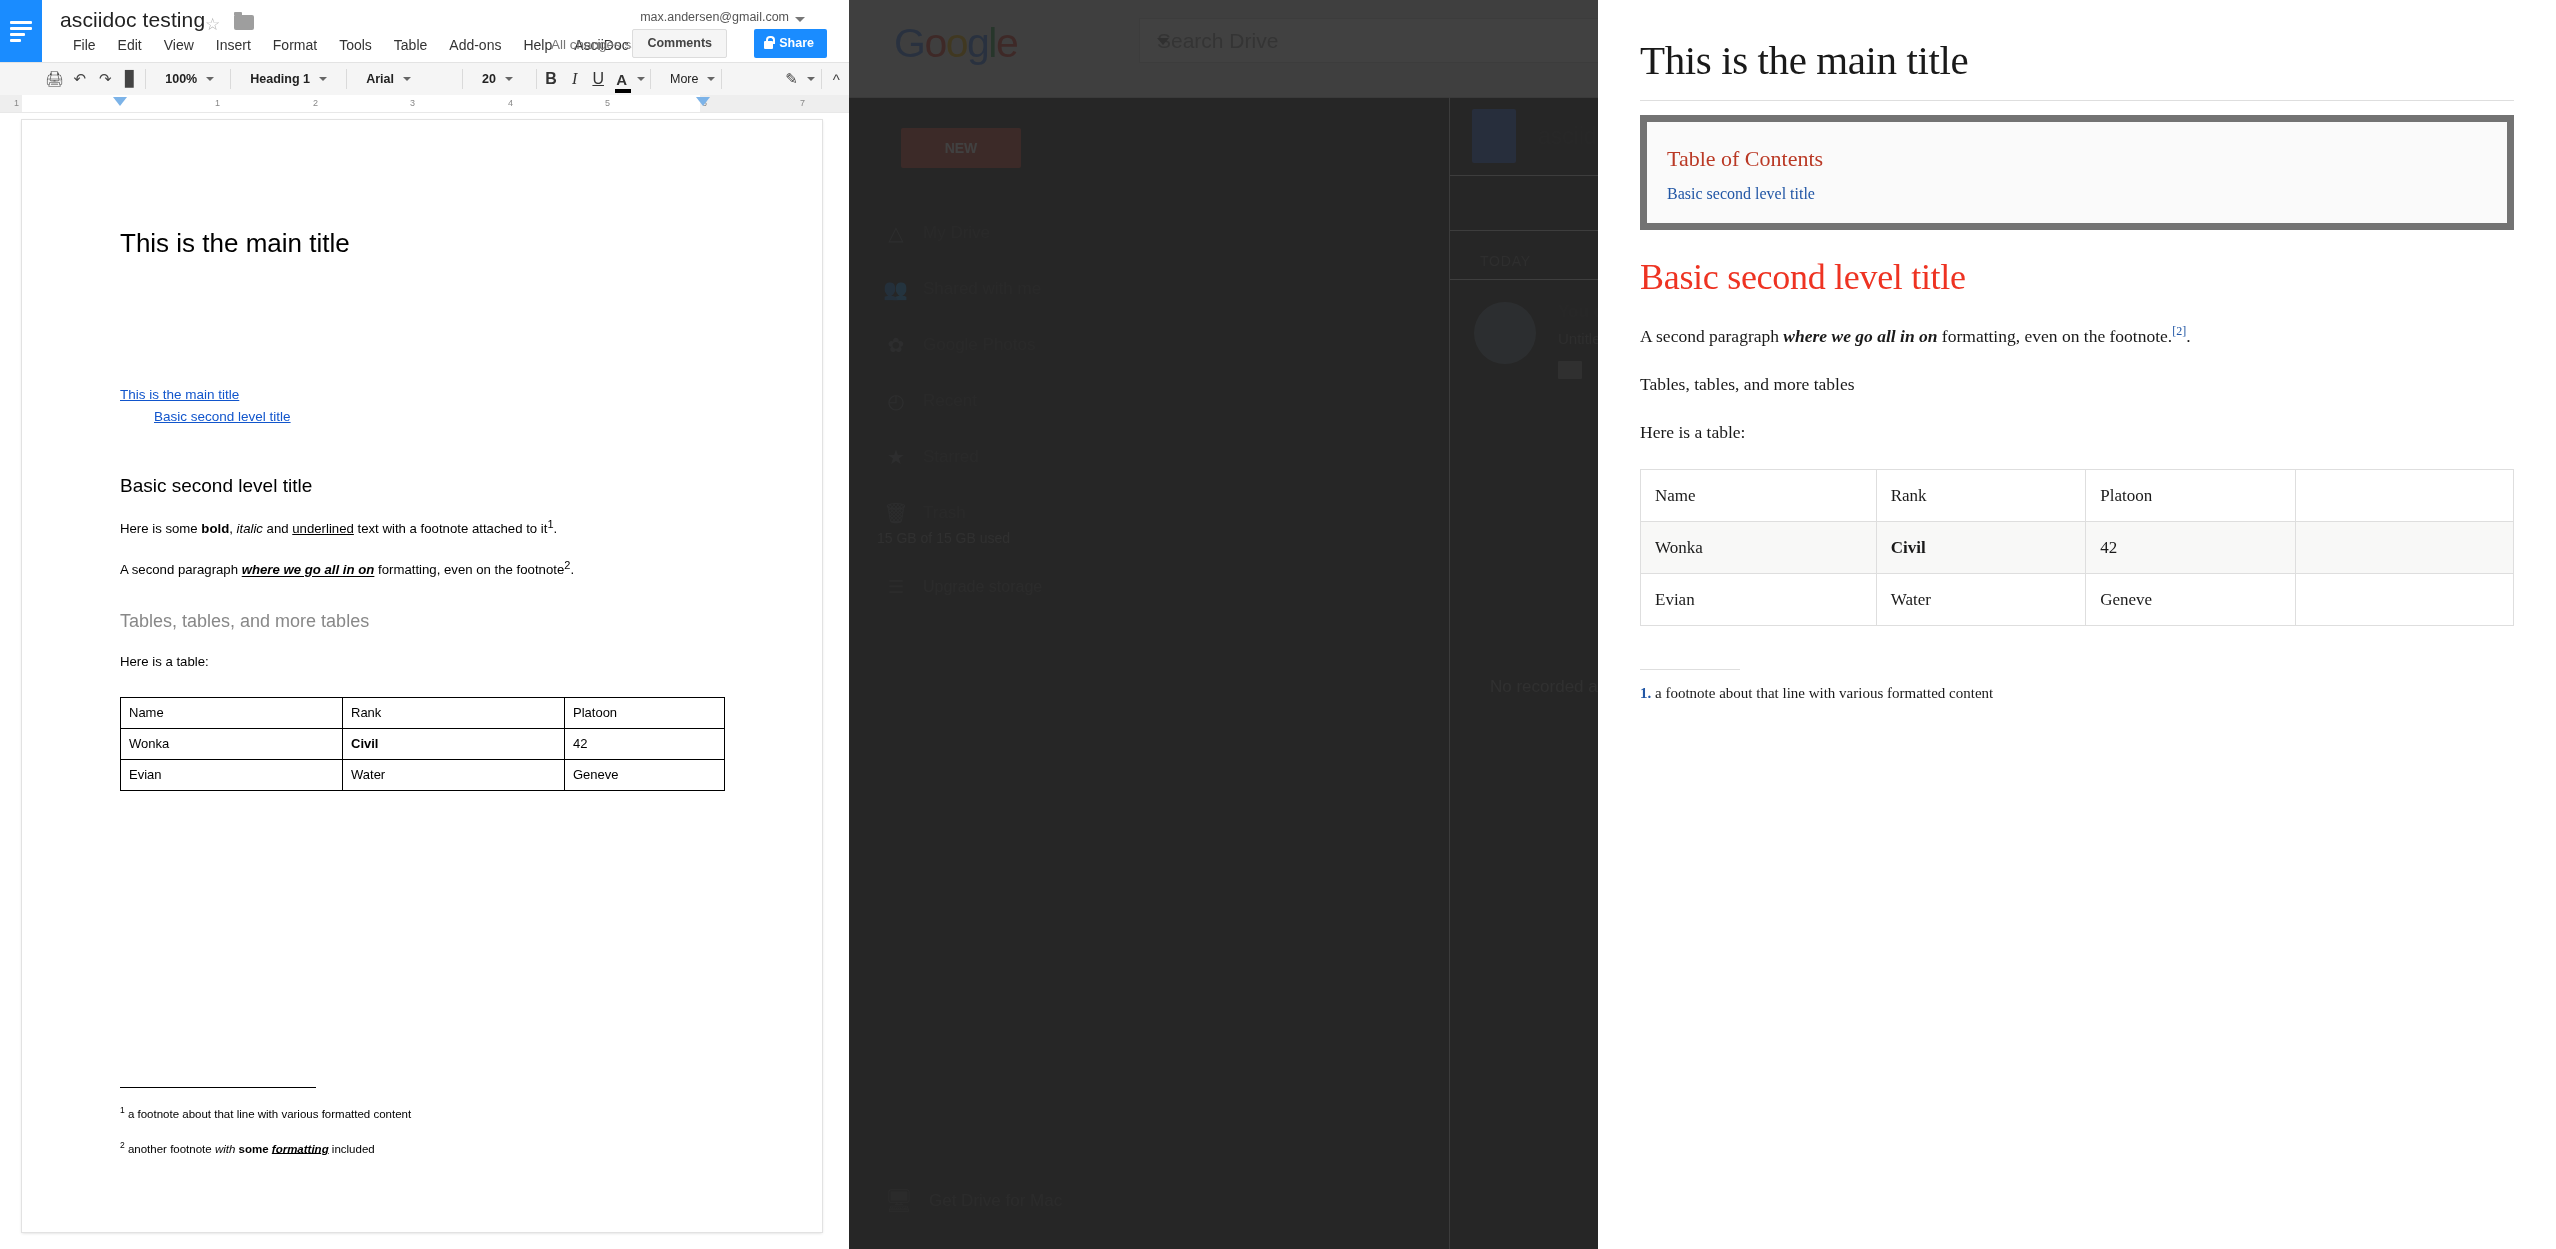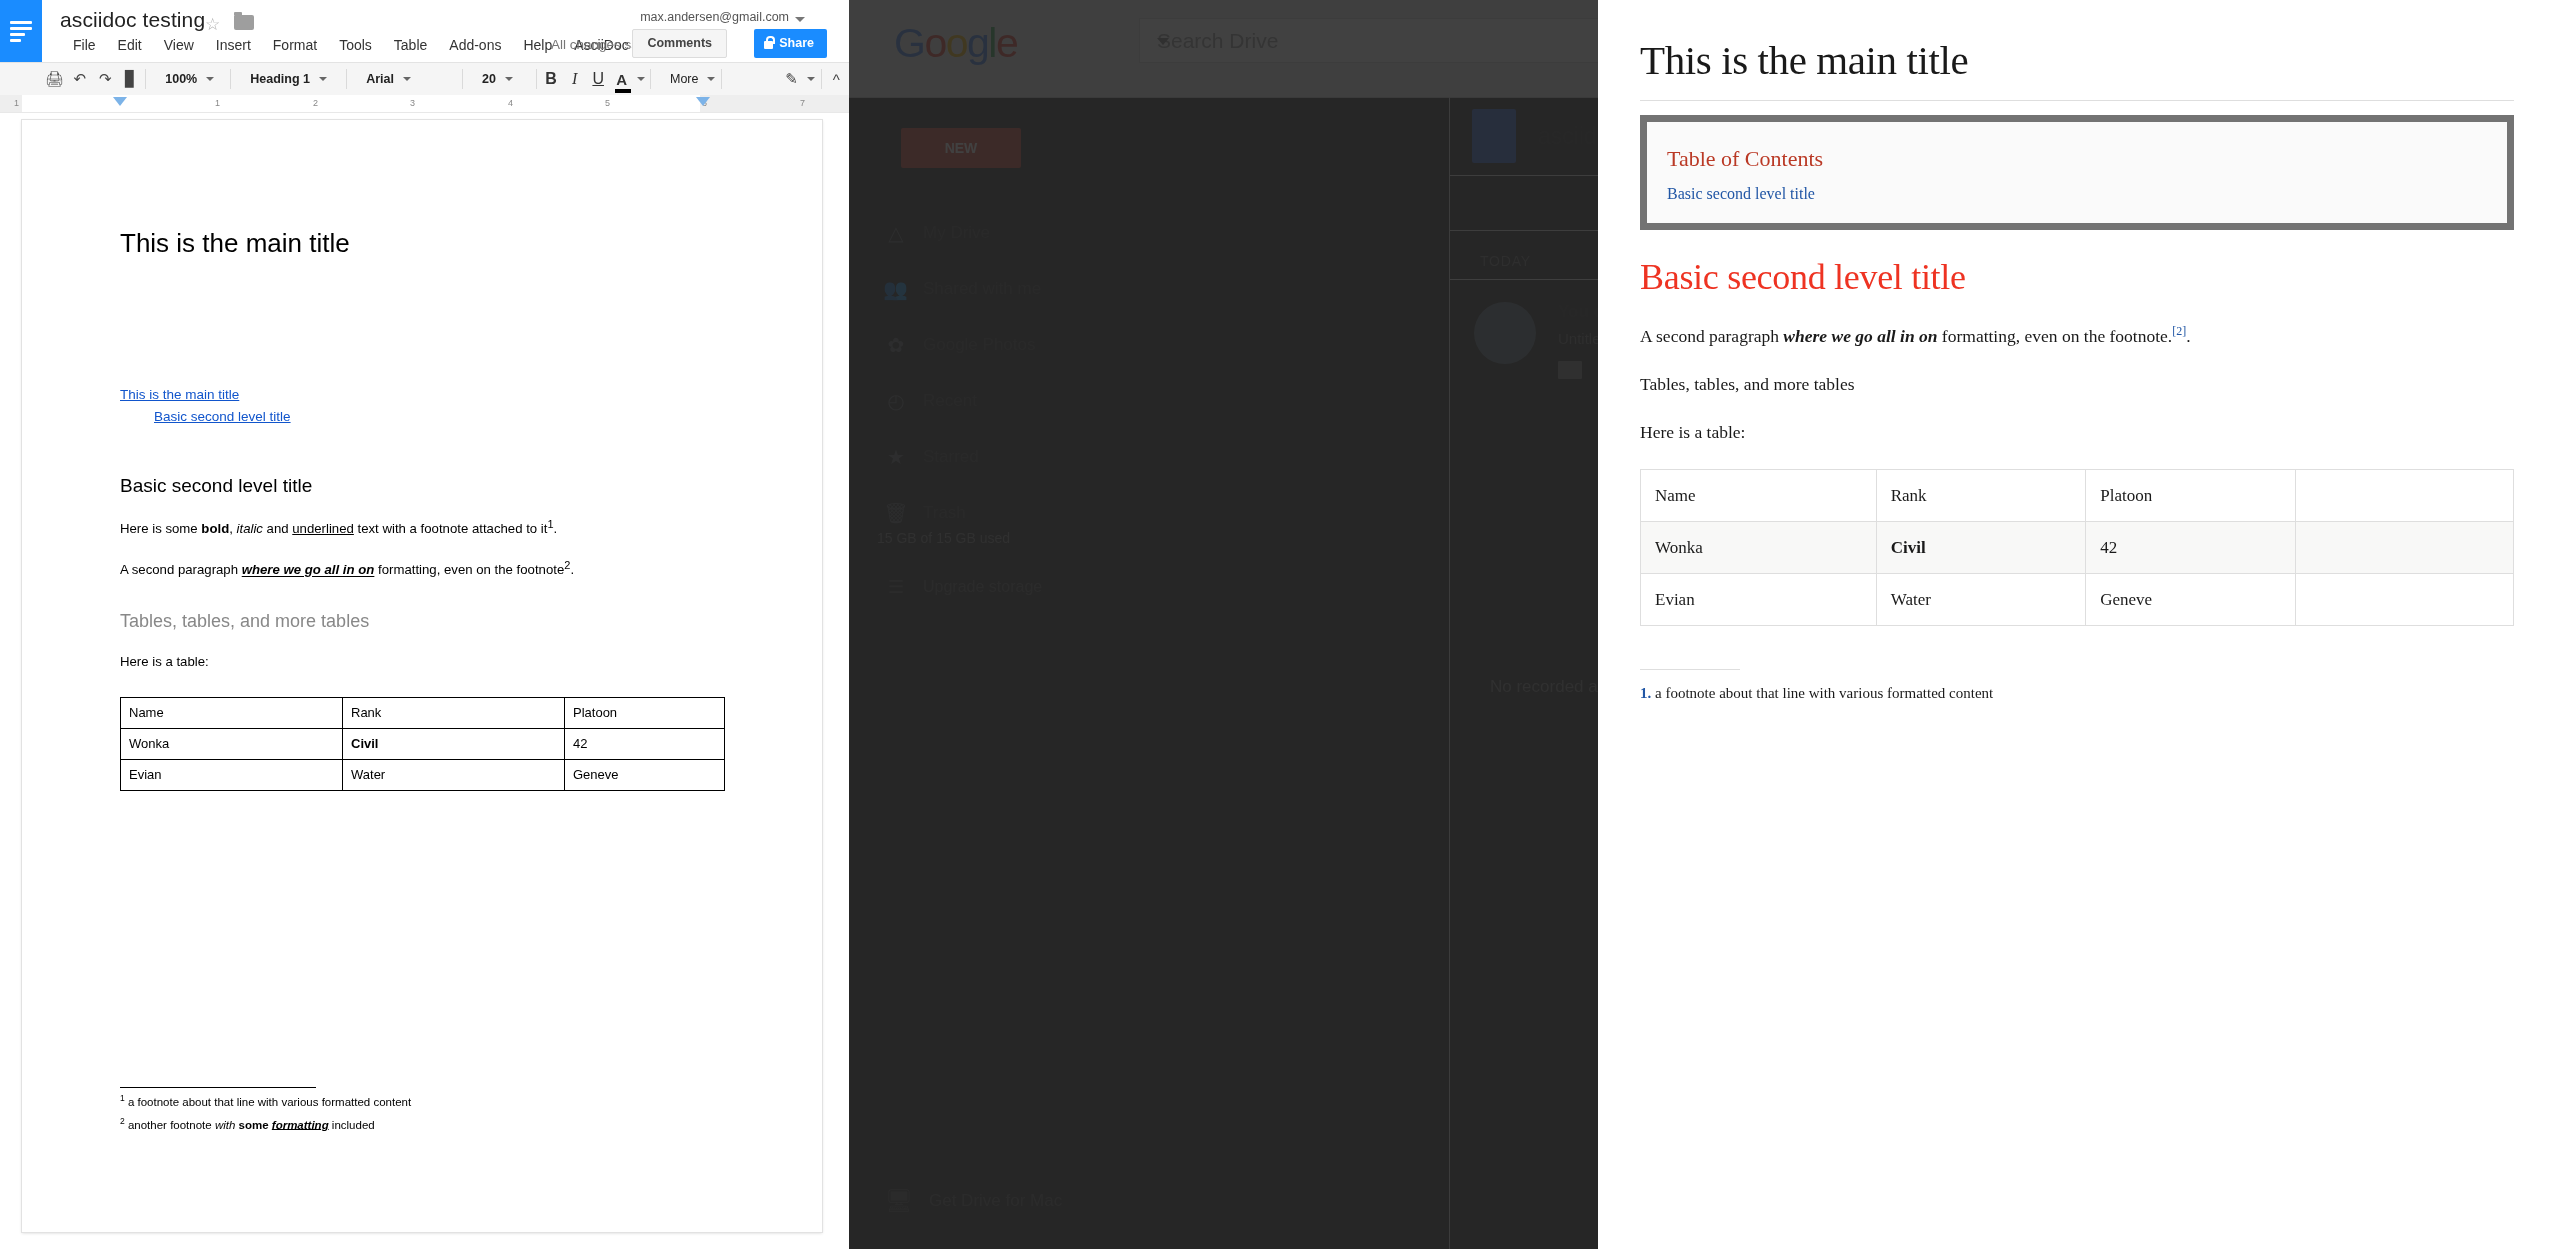--- a/index.html
+++ b/index.html
@@ -90,21 +90,21 @@
   .d-toc{margin-top:125px;}
   .d-toc a{display:block;color:#1155cc;text-decoration:underline;font-size:13.5px;line-height:1.65;}
   .d-toc a.lvl2{margin-left:34px;}
   .d-h2{font-size:19px;color:#000;margin-top:46px;}
   .d-p{font-size:13.2px;color:#000;margin-top:20px;line-height:1.45;}
   .d-h3{font-size:18px;color:#888;margin-top:31px;font-weight:normal;}
   .d-table{border-collapse:collapse;margin-top:26px;width:605px;}
   .d-table td{border:1px solid #000;padding:5px 8px;font-size:13px;height:20px;vertical-align:middle;}
   .d-table td:nth-child(1){width:205px;} .d-table td:nth-child(2){width:205px;}
   .fn-rule{margin-top:296px;width:196px;height:1px;background:#000;}
-  .fn-line{font-size:11.5px;color:#000;margin-top:5px;line-height:1.38;}
+  .fn-line{font-size:11.5px;color:#000;margin-top:17px;line-height:1.38;}
   .fn-line sup{font-size:8.5px;}
   .u{text-decoration:underline;}
   .biu{font-weight:bold;font-style:italic;text-decoration:underline;}
 
   
   .drive-backdrop{
     position:absolute;left:849px;top:0;width:749px;height:1249px;
     background:#262626;overflow:hidden;
   }
   .drv{position:absolute;left:0;top:0;width:1160px;height:1249px;opacity:.12;}

